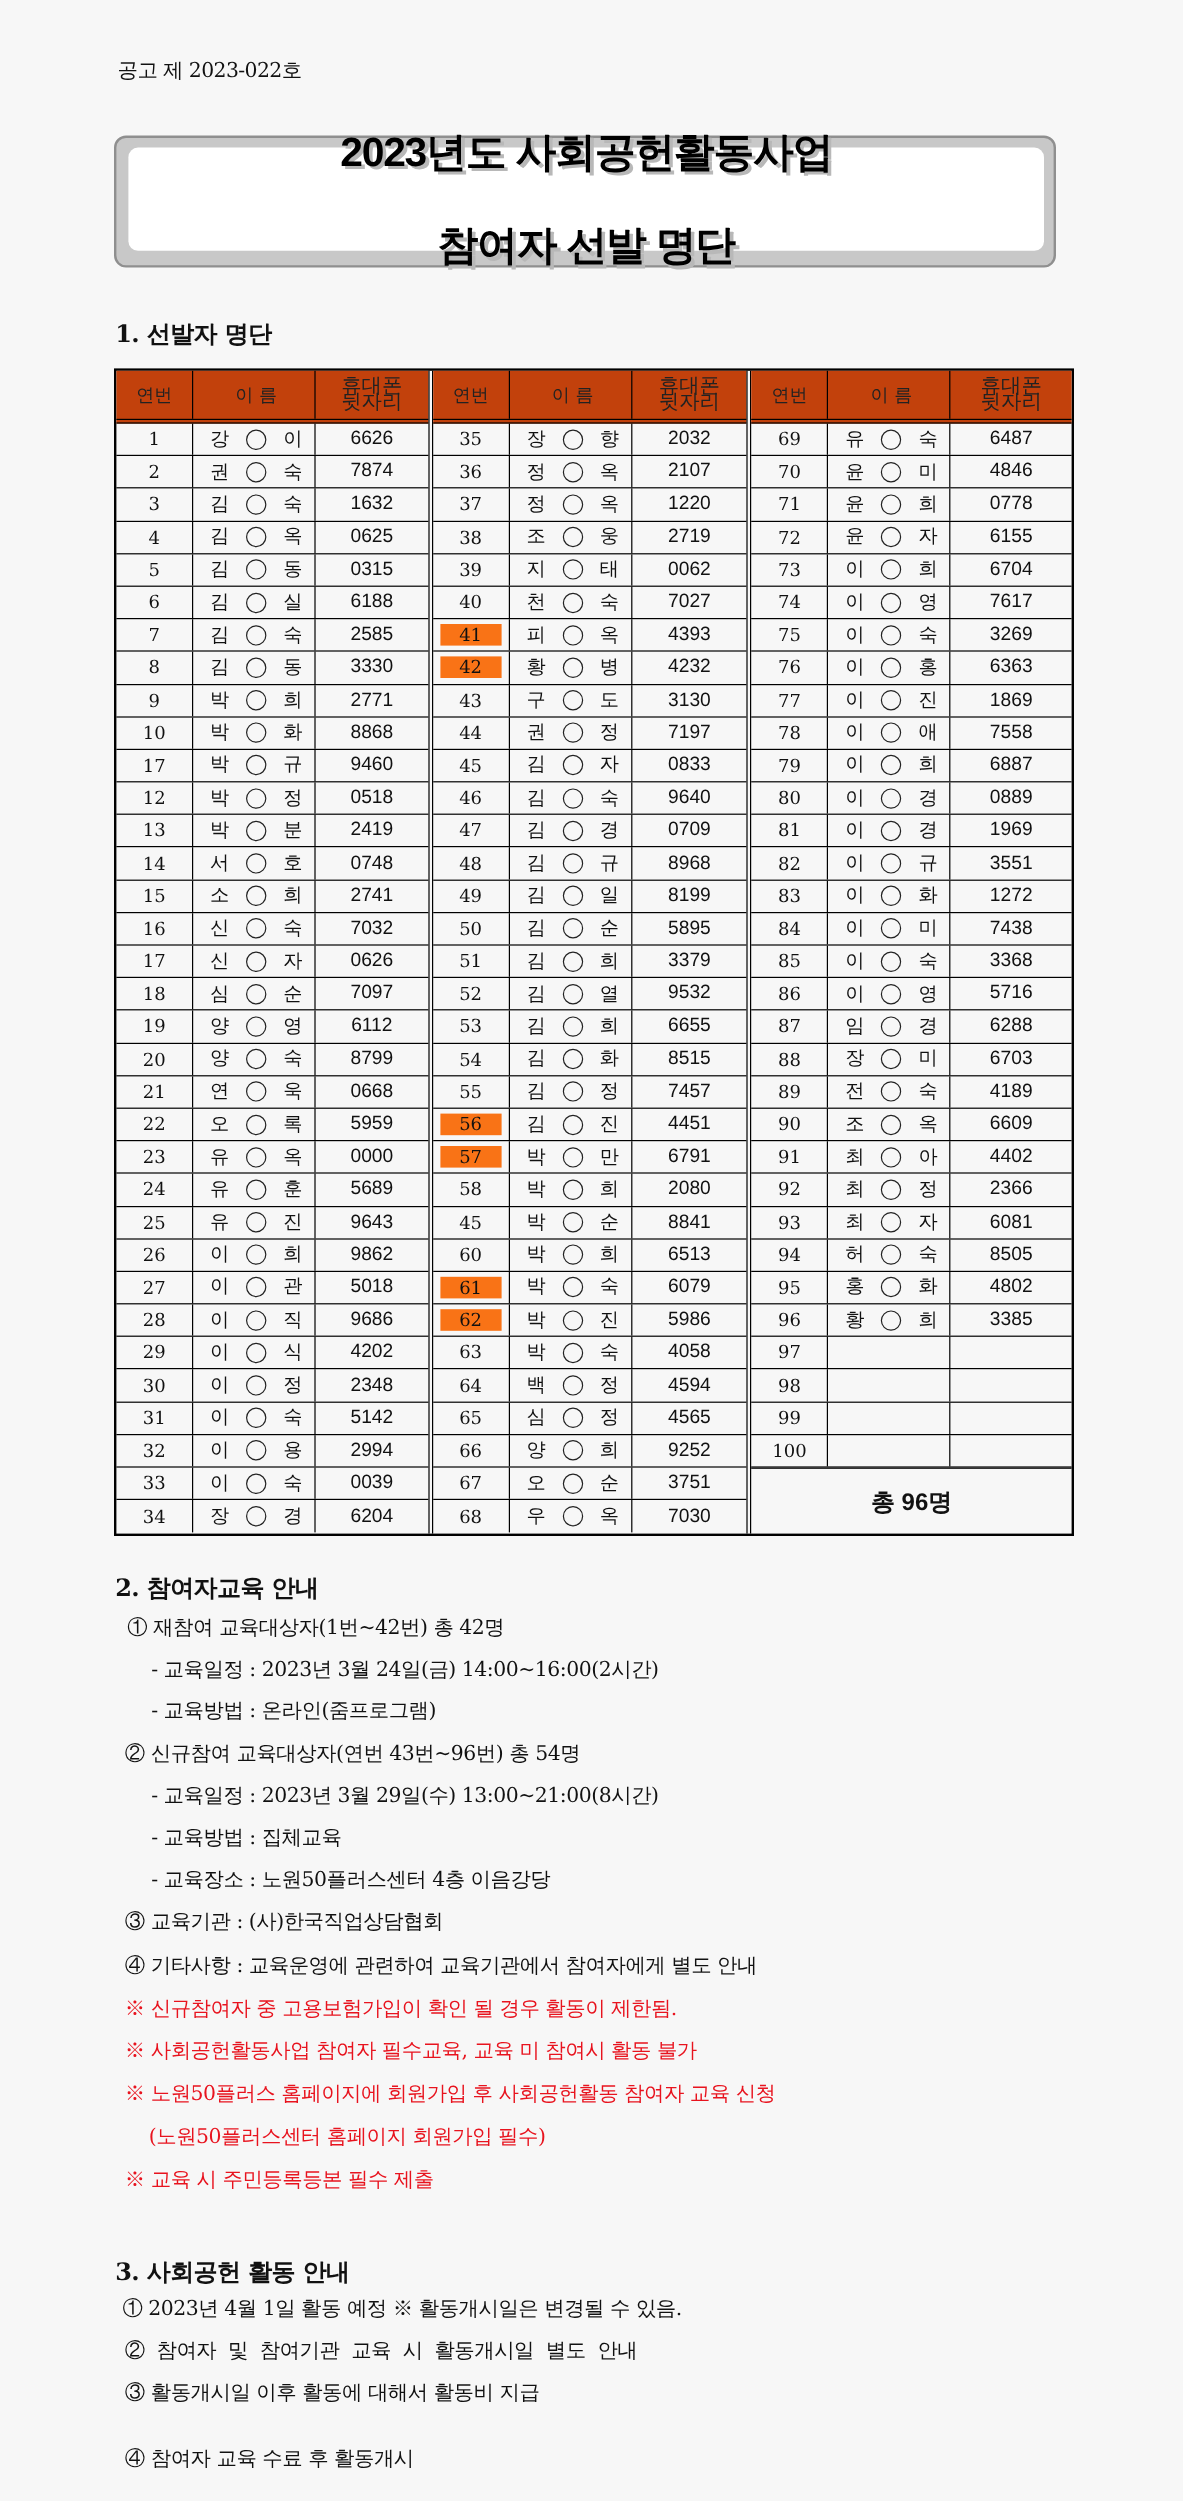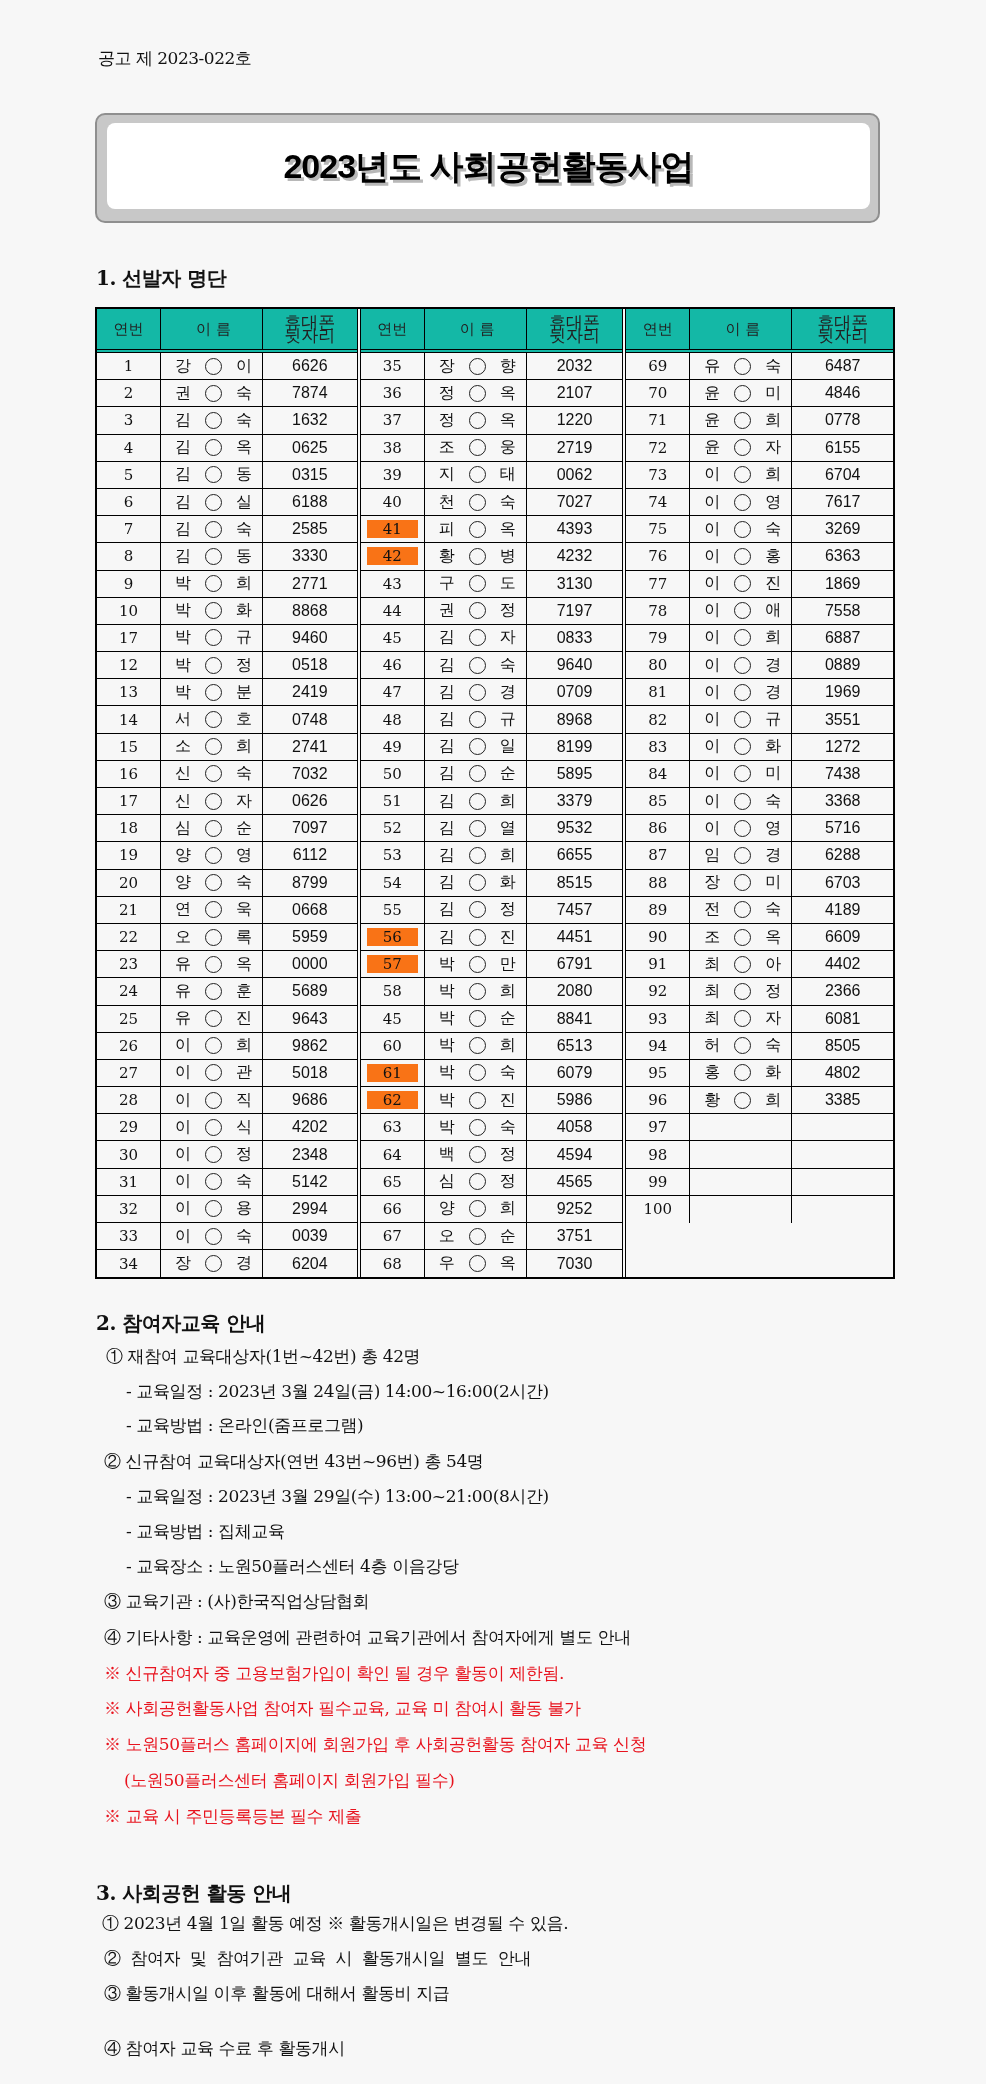--- a/index.html
+++ b/index.html
@@ -26,21 +26,21 @@
   }
   .section-head { position: absolute; left: 96px; font-size: 20px; font-weight: bold; letter-spacing: -0.5px; }
   .roster {
     position: absolute; left: 95px; top: 307px; width: 800px;
     border: 2.5px solid #000; box-sizing: border-box; background: #f7f7f7;
     display: flex;
   }
   .group { display: flex; flex-direction: column; }
   .group + .group { border-left: 4px double #000; }
   .g1 { width: 262px; } .g2 { width: 264px; } .g3 { width: 269px; }
-  .hrow { display: flex; height: 40px; background: #14b8a6; border-bottom: 4px double #000; }
+  .hrow { display: flex; height: 40px; background: #c2410c; border-bottom: 4px double #000; }
   .row { display: flex; height: 27.2px; border-bottom: 1px solid #000; box-sizing: border-box; }
   .row:last-child { border-bottom: none; }
   .cell {
     box-sizing: border-box; border-right: 1px solid #000;
     display: flex; align-items: center; justify-content: center;
     font-size: 16px; white-space: nowrap;
   }
   .cell:last-child { border-right: none; }
   .c-no { width: 64px; font-family: "DejaVu Serif", serif; font-size: 15px; }
   .c-name { width: 102px; justify-content: space-between; padding: 0 10px 0 14px;
@@ -59,20 +59,21 @@
   .red { color: #e8131e; }
 </style>
 </head>
 <body>
 
 <div class="notice-no">공고 제 2023-022호</div>
 
 <div class="title-box">
   <div class="title-inner">
     <div class="title-line">2023년도 사회공헌활동사업</div>
+    <div class="title-line">참여자 선발 명단</div>
   </div>
 </div>
 
 <div class="section-head" style="top:265px;">1. 선발자 명단</div>
 
 <div class="roster" id="roster">
     <div class="group g1">
       <div class="hrow">
         <div class="cell c-no hcell">연번</div>
         <div class="cell c-name hcell" style="justify-content:center">이 름</div>
@@ -1178,20 +1179,21 @@
         <div class="cell c-name"></div>
         <div class="cell c-phone"></div>
       </div>
       <div class="row">
         <div class="cell c-no">
           <span>100</span>
         </div>
         <div class="cell c-name"></div>
         <div class="cell c-phone"></div>
       </div>
+      <div class="total-cell">총 96명</div>
     </div>
   </div>
 
 <div class="section-head" style="top:1310px;">2. 참여자교육 안내</div>
 <div id="s2">
     <div class="para" style="left: 106px; top: 1345px;">①   재참여  교육대상자(1번~42번) 총 42명</div>
     <div class="para" style="left: 126px; top: 1380px;">- 교육일정 : 2023년 3월 24일(금) 14:00~16:00(2시간)</div>
     <div class="para" style="left: 126px; top: 1414px;">- 교육방법 : 온라인(줌프로그램)</div>
     <div class="para" style="left: 104px; top: 1450px;">②  신규참여 교육대상자(연번 43번~96번) 총 54명</div>
     <div class="para" style="left: 126px; top: 1485px;">- 교육일정 : 2023년 3월 29일(수) 13:00~21:00(8시간)</div>

